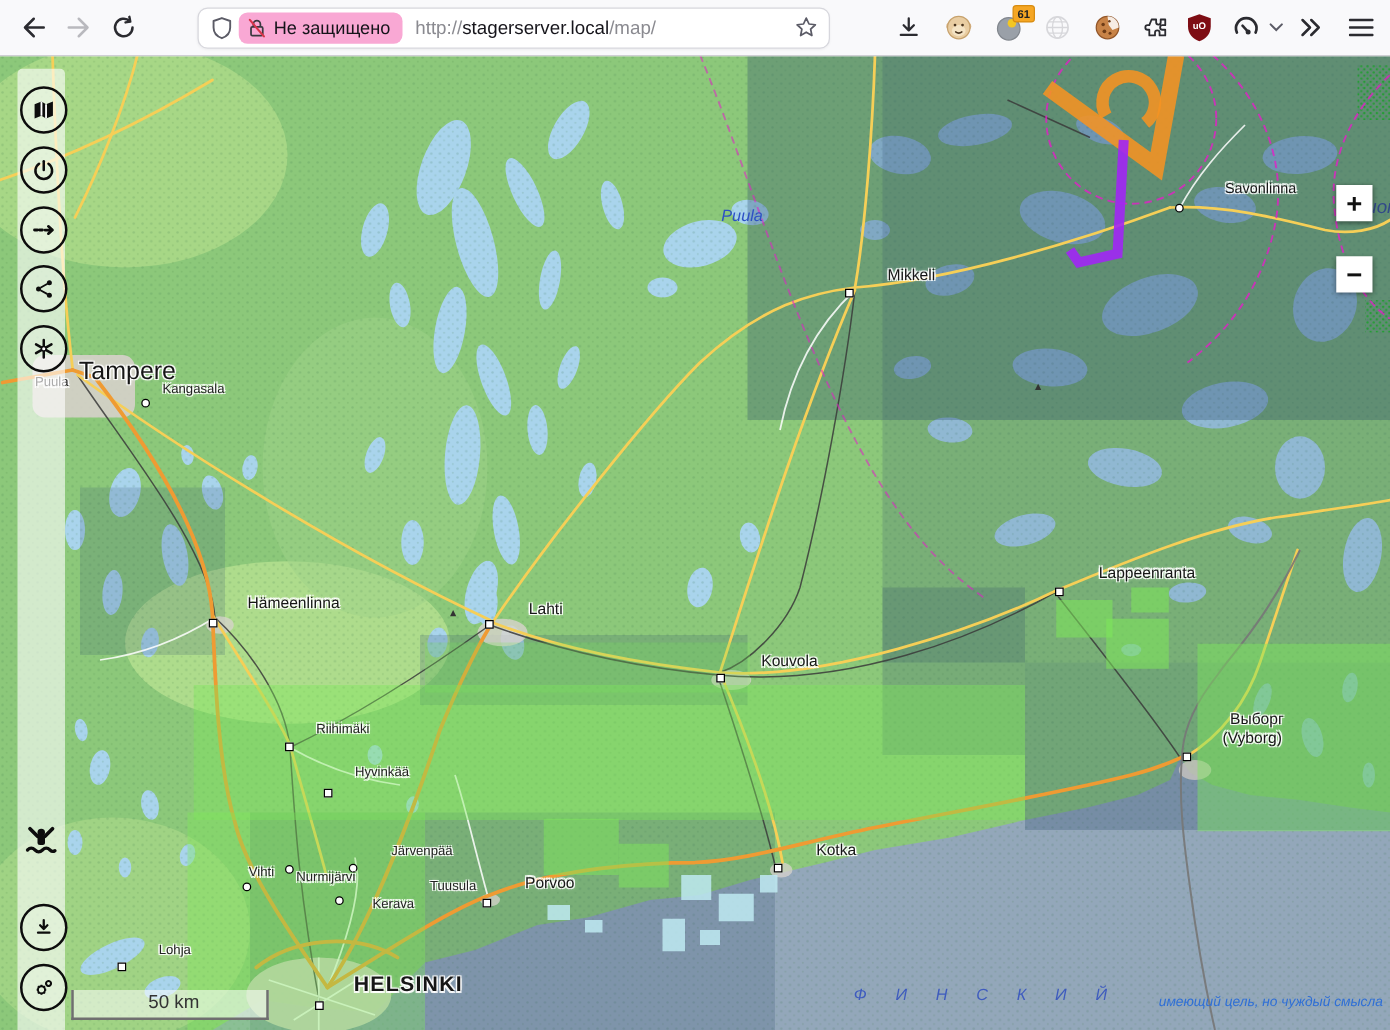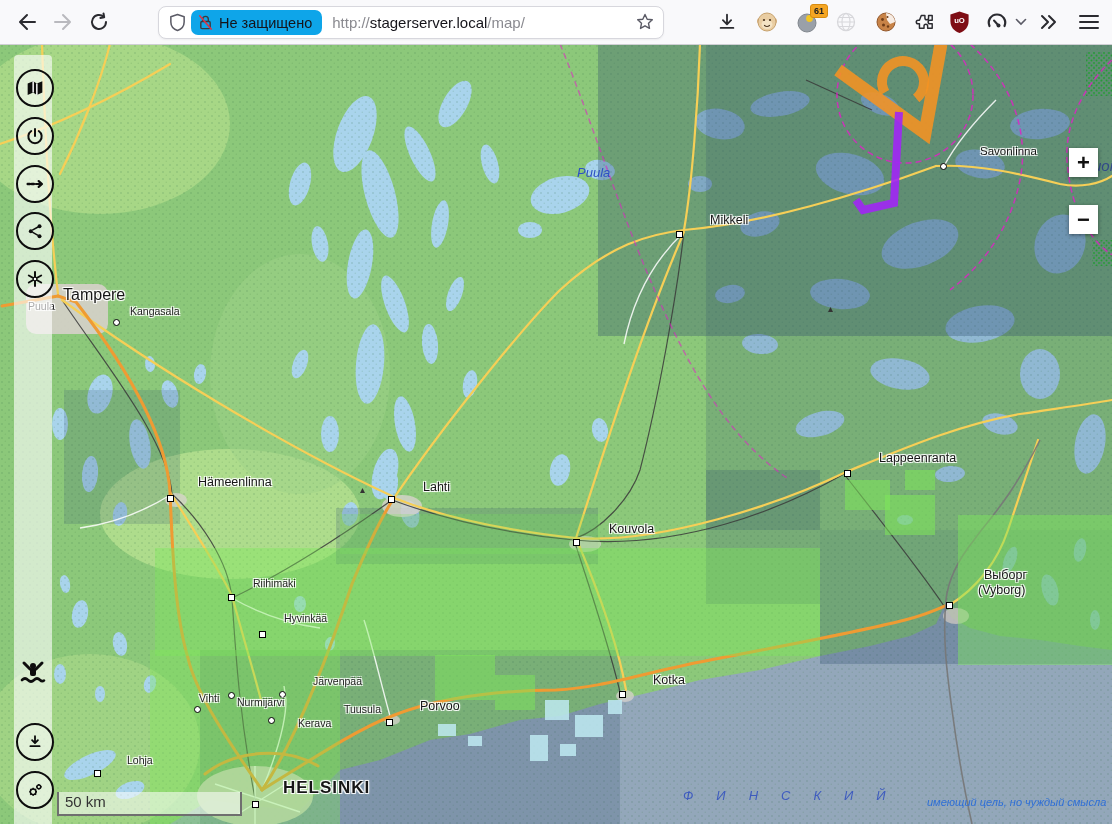--- a/index.html
+++ b/index.html
@@ -7,36 +7,36 @@
   .stage{position:relative;width:1112px;height:824px;overflow:hidden;}
 
   
   .tb{position:absolute;top:0;left:0;right:0;height:44px;background:#f9f9fb;
       border-bottom:1px solid #cfcfd4;z-index:60;}
   .tbtn{position:absolute;top:8px;width:28px;height:28px;border-radius:4px;
         display:flex;align-items:center;justify-content:center;}
   .urlbar{position:absolute;left:158px;top:6px;width:504px;height:31px;background:#fff;
           border:1px solid #d7d7dd;border-radius:8px;display:flex;align-items:center;
           box-shadow:0 1px 2px rgba(0,0,0,.05);}
-  .secpill{display:flex;align-items:center;gap:6px;background:#0ea5e9;border-radius:7px;
+  .secpill{display:flex;align-items:center;gap:6px;background:#f9a8d4;border-radius:7px;
            height:25px;padding:0 10px 0 7px;margin-left:4px;font-size:14.5px;color:#15141a;}
   .urltext{margin-left:10px;font-size:15px;white-space:nowrap;}
   .urltext .dim{color:#8a8a90;} .urltext .host{color:#15141a;}
   .star{position:absolute;right:8px;top:5px;}
   .badge{position:absolute;right:-7px;top:-4px;background:#f5a623;border:1px solid #d88c10;
          color:#222;font-size:9px;font-weight:bold;border-radius:3px;padding:0 3px;line-height:12px;}
 
   
   .map{position:absolute;top:44px;left:0;width:1112px;height:780px;overflow:hidden;background:#8cc87a;}
   .map svg.base{position:absolute;left:0;top:0;}
 
   .mlabel{position:absolute;white-space:nowrap;color:#161616;z-index:20;
      text-shadow:-1px -1px 0 rgba(255,255,255,.85),1px -1px 0 rgba(255,255,255,.85),
                  -1px 1px 0 rgba(255,255,255,.85),1px 1px 0 rgba(255,255,255,.85),0 0 3px rgba(255,255,255,.9);padding-left:27px;}
-  .city{font-size:12.5px;} .city-lg{font-size:16px;} .city-sm{font-size:11.5px;}
+  .city{font-size:12.5px;} .city-lg{font-size:20px;} .city-sm{font-size:11.5px;}
   .town{font-size:10.5px;color:#222;}
   .capital{font-size:17px;font-weight:bold;letter-spacing:1px;text-align:right;}
   .water{font-style:italic;color:#2d51c4;font-size:13px;text-shadow:none;}
   .water-sp{font-style:italic;color:#2a49c0;font-size:13px;letter-spacing:23px;opacity:.8;text-shadow:none;}
   .phrase{font-style:italic;color:#2f6fd6;font-size:11px;text-shadow:none;}
   .country{font-style:italic;color:#2b3f8c;font-size:15px;opacity:.85;text-shadow:none;}
   .aero{font-size:8px;color:#e31ec8;text-shadow:none;}
 
   .marker{position:absolute;box-sizing:border-box;z-index:19;}
   .sq{width:7px;height:7px;background:#fff;border:1.5px solid #000;}
@@ -48,23 +48,23 @@
   .side-btn{position:absolute;left:16px;width:34px;height:34px;border:2.6px solid #0d0d0d;border-radius:50%;
          background:rgba(255,255,255,.18);display:flex;align-items:center;justify-content:center;z-index:31;}
   .side-flat{position:absolute;left:18px;width:30px;height:30px;display:flex;align-items:center;justify-content:center;z-index:31;}
 
   
   .zoombtn{position:absolute;left:1069px;width:29px;height:29px;background:#fff;color:#111;
        display:flex;align-items:center;justify-content:center;font-size:22px;font-weight:bold;
        box-shadow:0 1px 4px rgba(0,0,0,.45);z-index:40;cursor:pointer;}
 
   
-  .scale{position:absolute;left:57px;top:748px;width:185px;height:24px;z-index:40;
+  .scale{position:absolute;left:57px;top:748px;width:158px;height:24px;z-index:40;
      background:rgba(255,255,255,.55);border:2px solid #6f6f6f;border-top:none;
-     font-size:15px;color:#333;padding:1px 0 0 6px;box-sizing:border-box;}
+     font-size:15px;color:#333;padding:1px 0 0 6px;box-sizing:border-box;text-align:center;}
 </style>
 </head>
 <body>
 
 <div class="stage">
 
   <div class="tb">
     <div class="tbtn" style="left:13px">
       <svg width="22" height="22" viewBox="0 0 22 22">
         <path d="M19 11 H5 M11 4 L4 11 L11 18" stroke="#2b2b30" stroke-width="2" fill="none" stroke-linecap="round" stroke-linejoin="round"></path>

